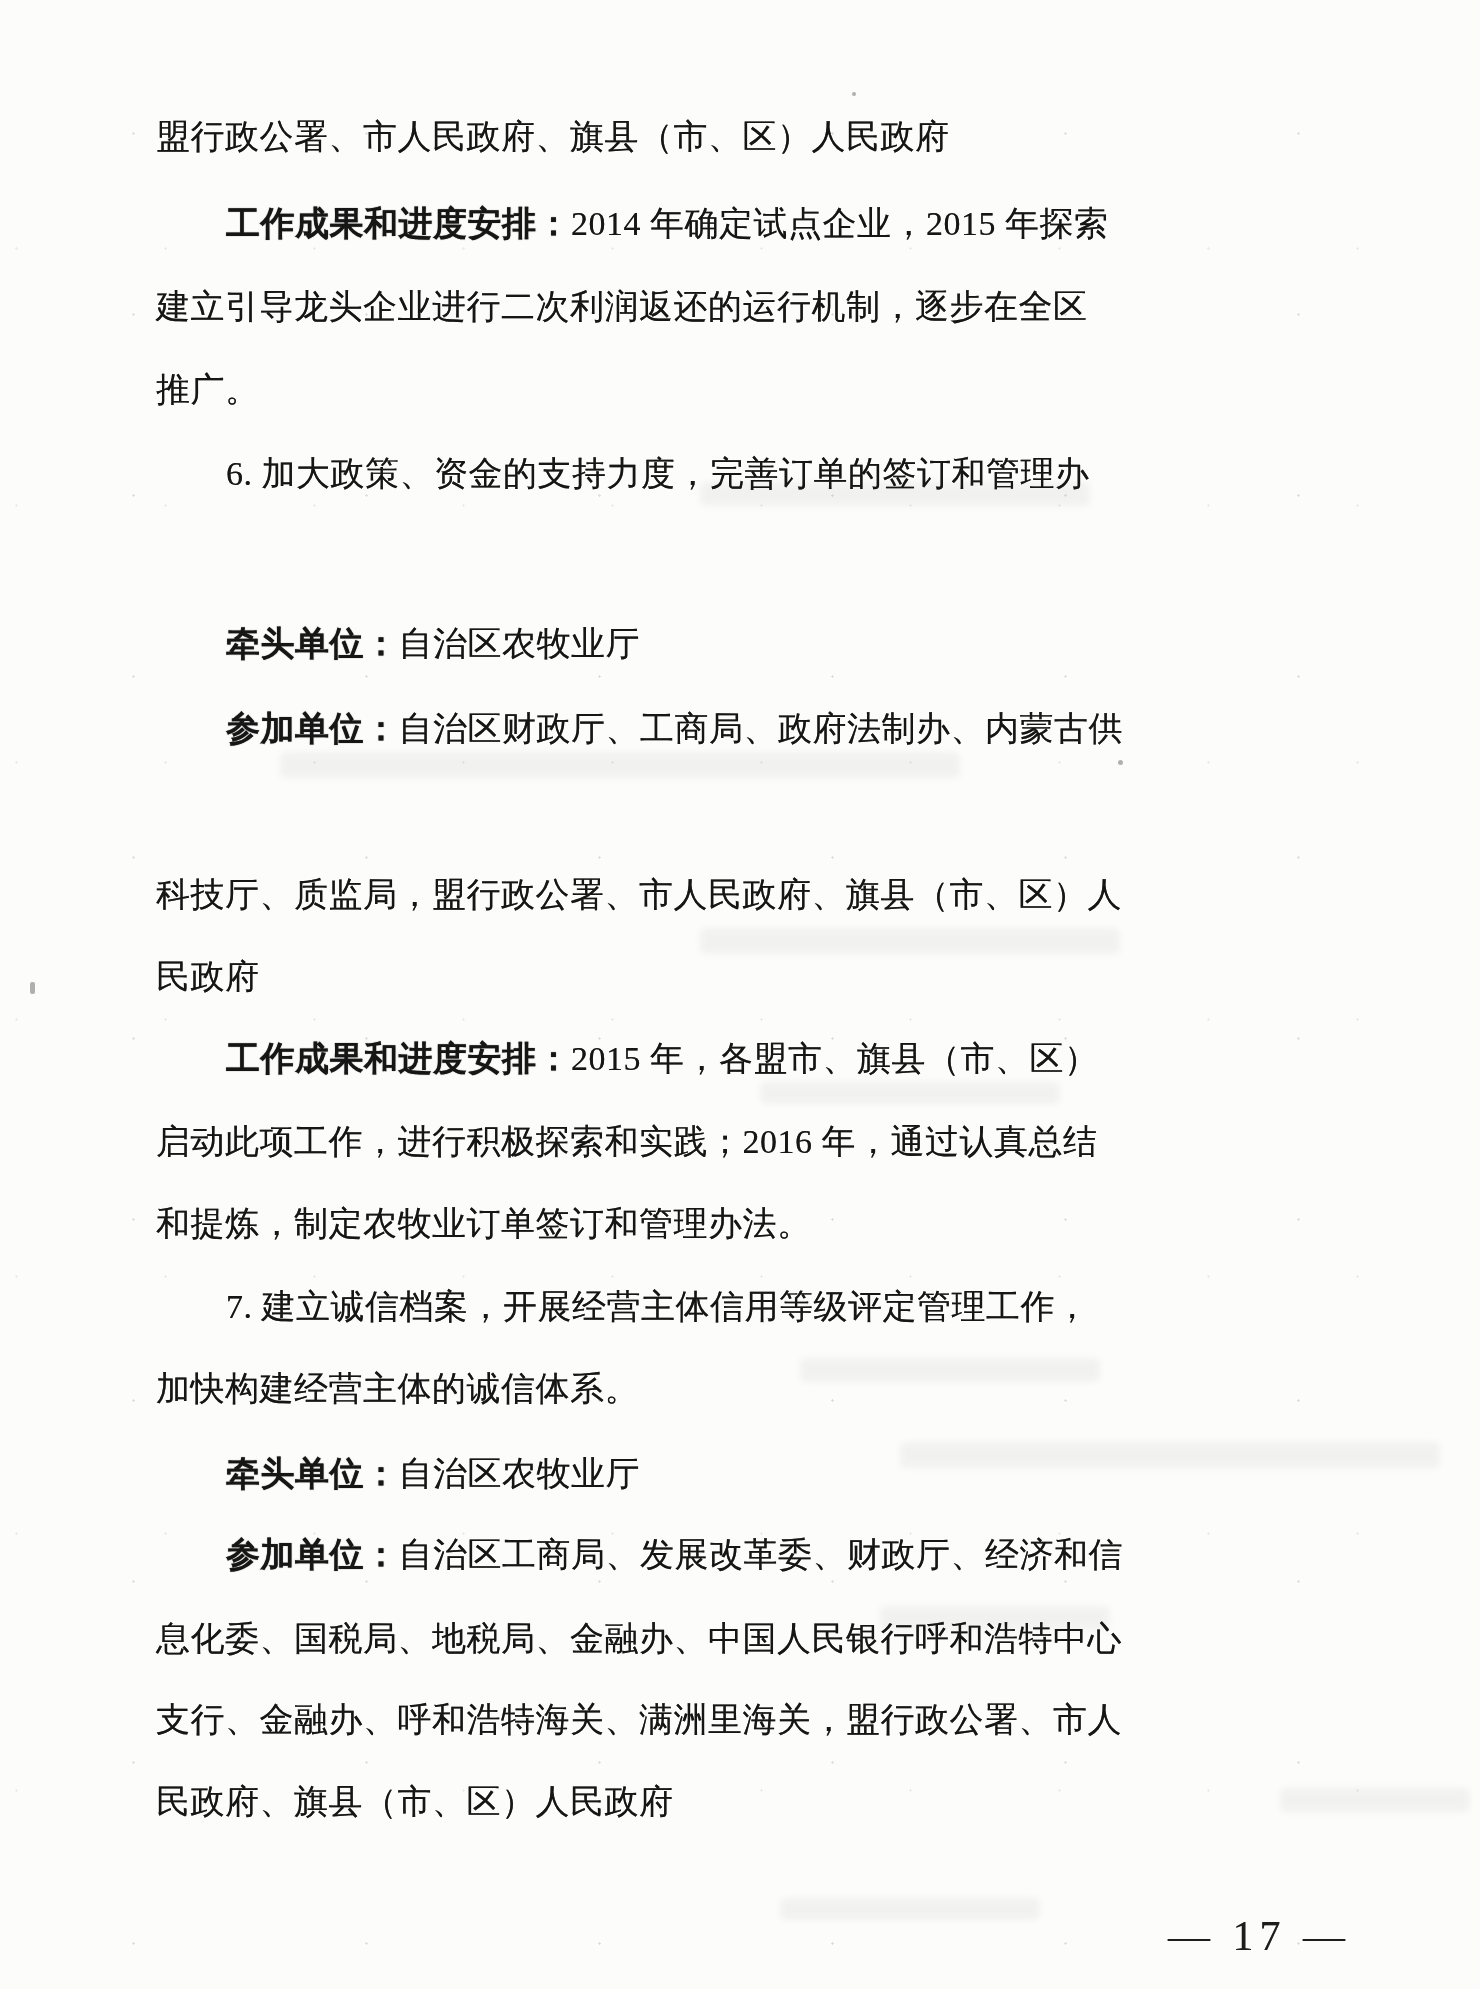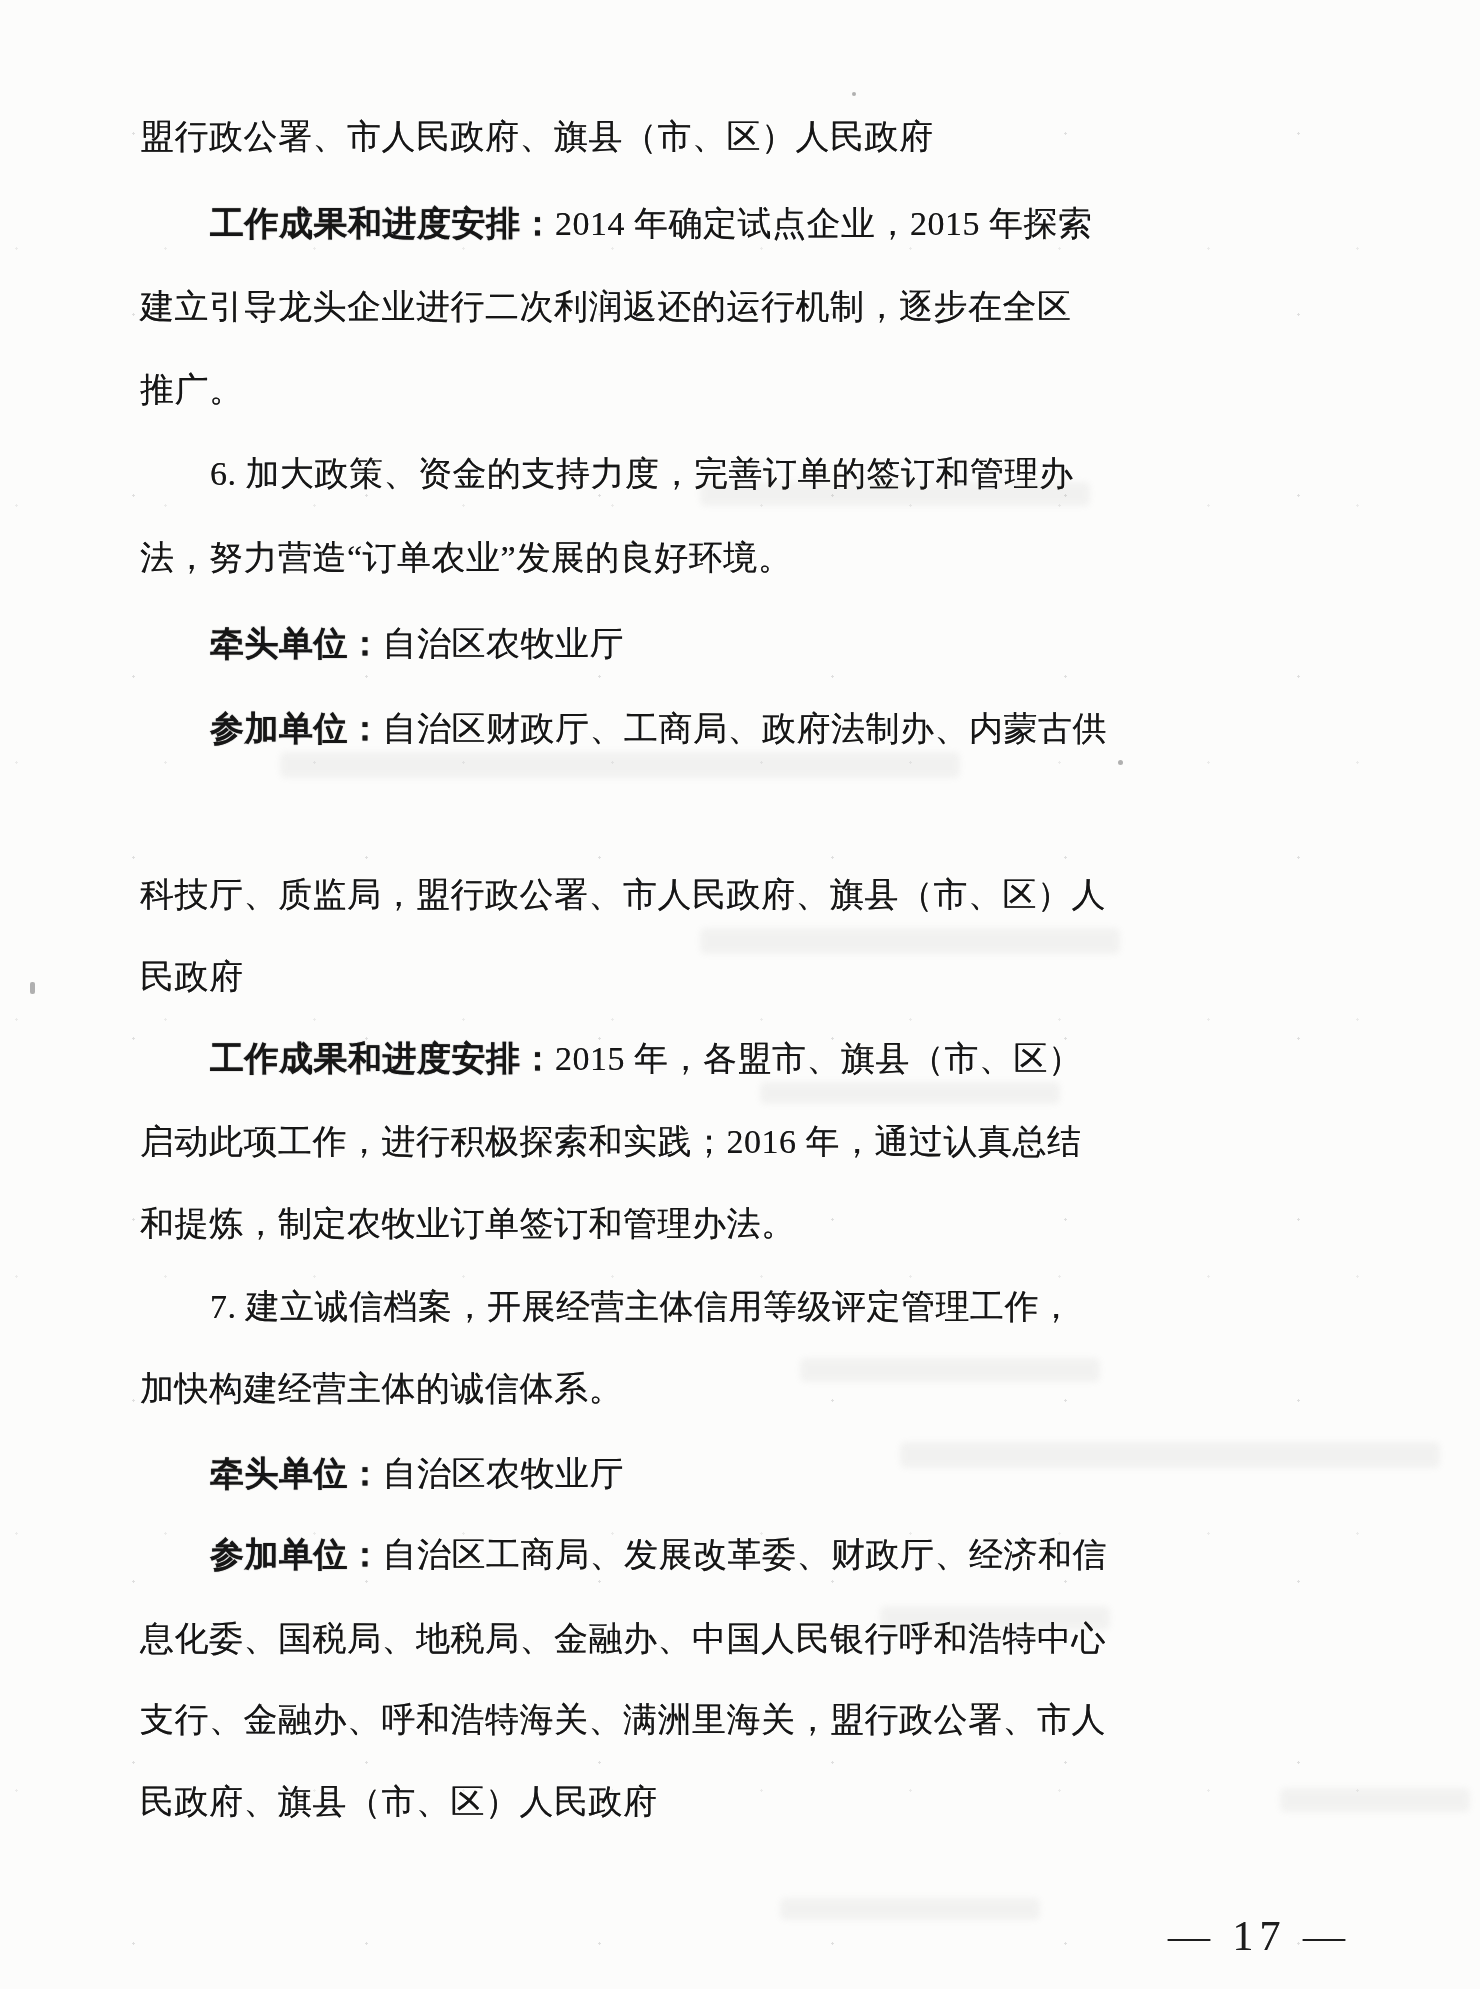--- a/index.html
+++ b/index.html
@@ -32,21 +32,21 @@
   }
   .textblock {
     position: absolute;
     left: 140px;
     top: 0;
     width: 960px;
     height: 100%;
   }
   .line {
     position: absolute;
-    left: 0;
+    left: 16px;
     width: 960px;
     font-size: 34px;
     line-height: 52px;
     letter-spacing: 0.5px;
     white-space: nowrap;
     text-shadow: 0 0 0.6px rgba(10,10,10,0.65);
   }
   .line.indent { padding-left: 70px; }
   .lbl {
     font-family: "DejaVu Sans", "Liberation Sans", sans-serif;
@@ -96,21 +96,20 @@
   <div class="speck" style="left:30px;top:982px;width:5px;height:12px;border-radius:2px"></div>
   <div class="speck" style="left:852px;top:92px;width:4px;height:4px"></div>
   <div class="speck" style="left:1118px;top:760px;width:5px;height:5px"></div>
 
   <div class="textblock">
     <div class="line" style="top:110px"><span class="lbl"></span><span>盟行政公署、市人民政府、旗县（市、区）人民政府</span></div>
     <div class="line indent" style="top:197px"><span class="lbl">工作成果和进度安排：</span><span>2014 年确定试点企业，2015 年探索</span></div>
     <div class="line" style="top:280px"><span class="lbl"></span><span>建立引导龙头企业进行二次利润返还的运行机制，逐步在全区</span></div>
     <div class="line" style="top:363px"><span class="lbl"></span><span>推广。</span></div>
     <div class="line indent" style="top:447px"><span class="lbl"></span><span>6. 加大政策、资金的支持力度，完善订单的签订和管理办</span></div>
-    <div class="line" style="top:531px"><span class="lbl"></span><span>法，努力营造“订单农业”发展的良好环境。</span></div>
     <div class="line indent" style="top:617px"><span class="lbl">牵头单位：</span><span>自治区农牧业厅</span></div>
     <div class="line indent" style="top:702px"><span class="lbl">参加单位：</span><span>自治区财政厅、工商局、政府法制办、内蒙古供</span></div>
     <div class="line" style="top:868px"><span class="lbl"></span><span>科技厅、质监局，盟行政公署、市人民政府、旗县（市、区）人</span></div>
     <div class="line" style="top:950px"><span class="lbl"></span><span>民政府</span></div>
     <div class="line indent" style="top:1032px"><span class="lbl">工作成果和进度安排：</span><span>2015 年，各盟市、旗县（市、区）</span></div>
     <div class="line" style="top:1115px"><span class="lbl"></span><span>启动此项工作，进行积极探索和实践；2016 年，通过认真总结</span></div>
     <div class="line" style="top:1197px"><span class="lbl"></span><span>和提炼，制定农牧业订单签订和管理办法。</span></div>
     <div class="line indent" style="top:1280px"><span class="lbl"></span><span>7. 建立诚信档案，开展经营主体信用等级评定管理工作，</span></div>
     <div class="line" style="top:1362px"><span class="lbl"></span><span>加快构建经营主体的诚信体系。</span></div>
     <div class="line indent" style="top:1447px"><span class="lbl">牵头单位：</span><span>自治区农牧业厅</span></div>

